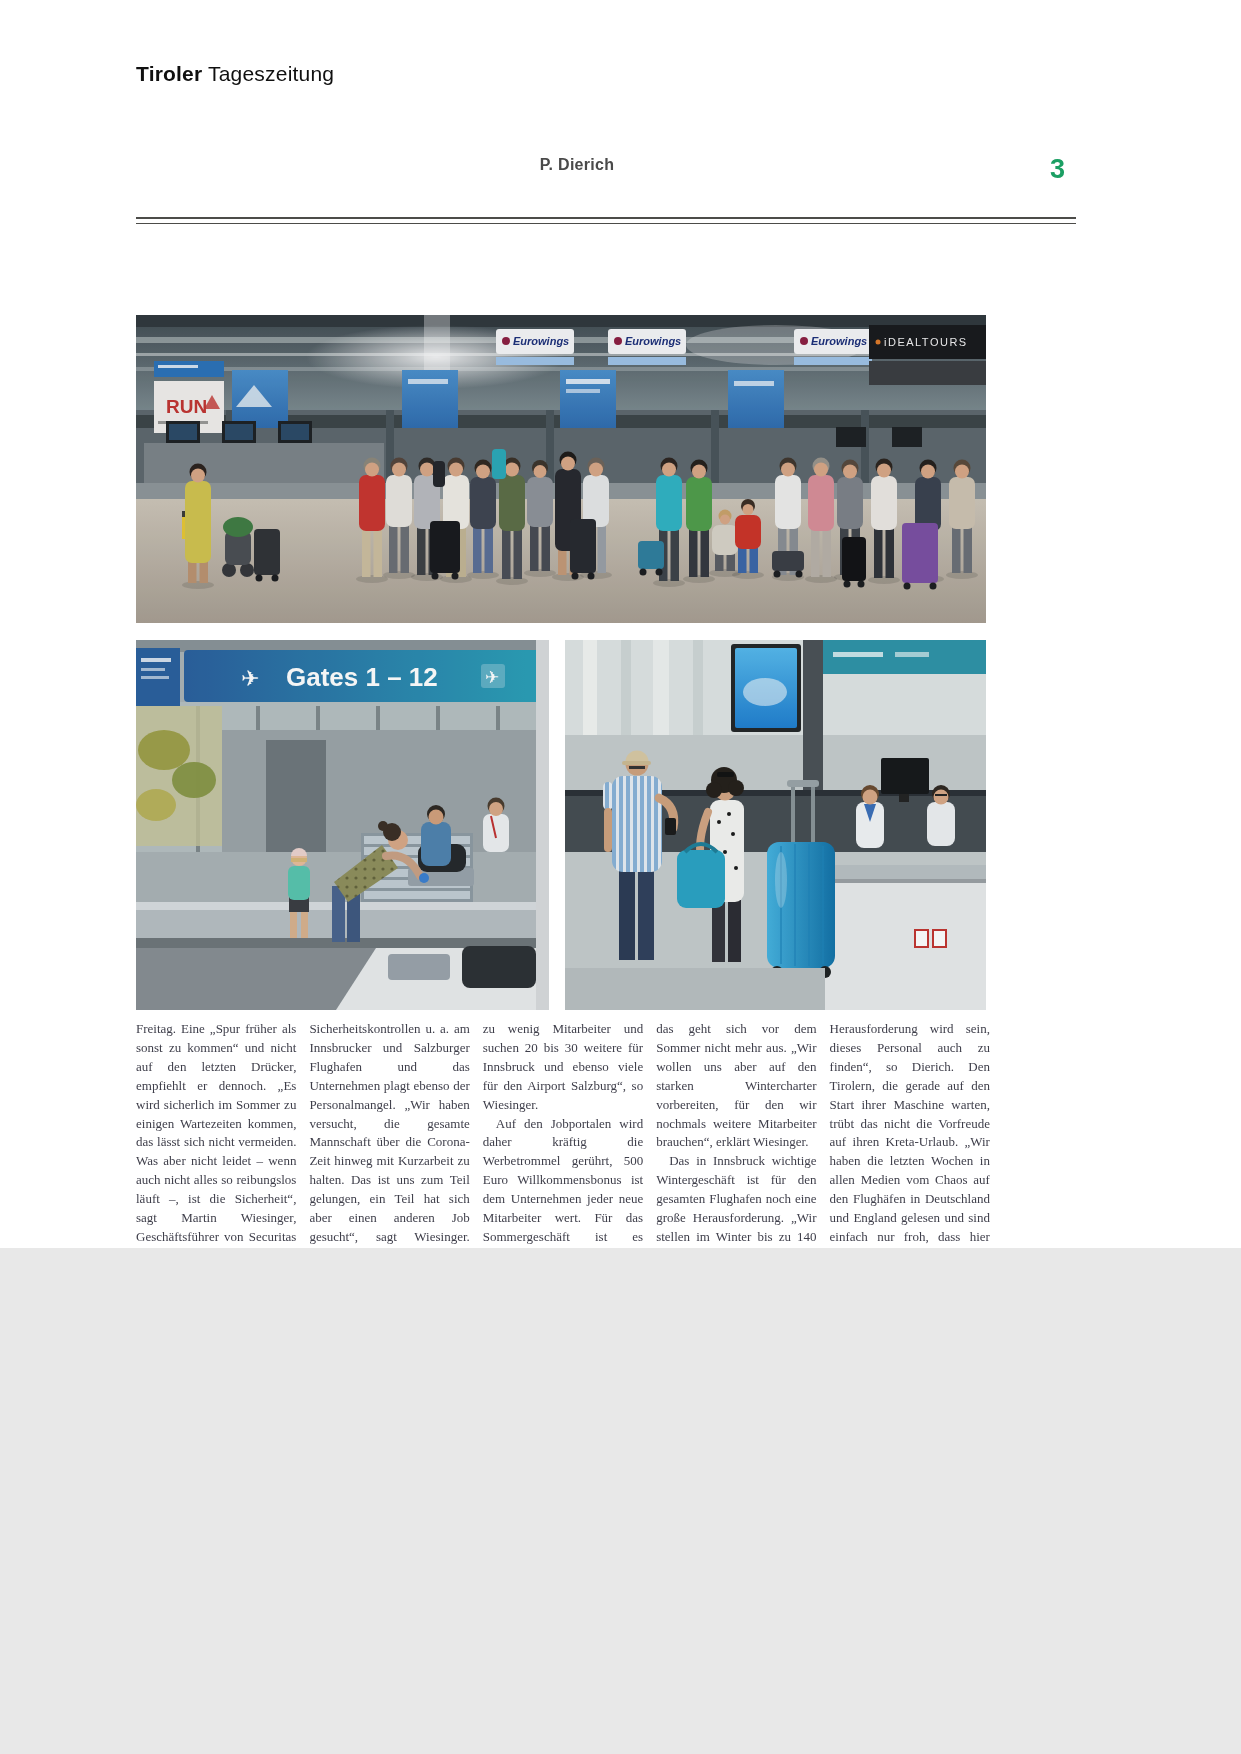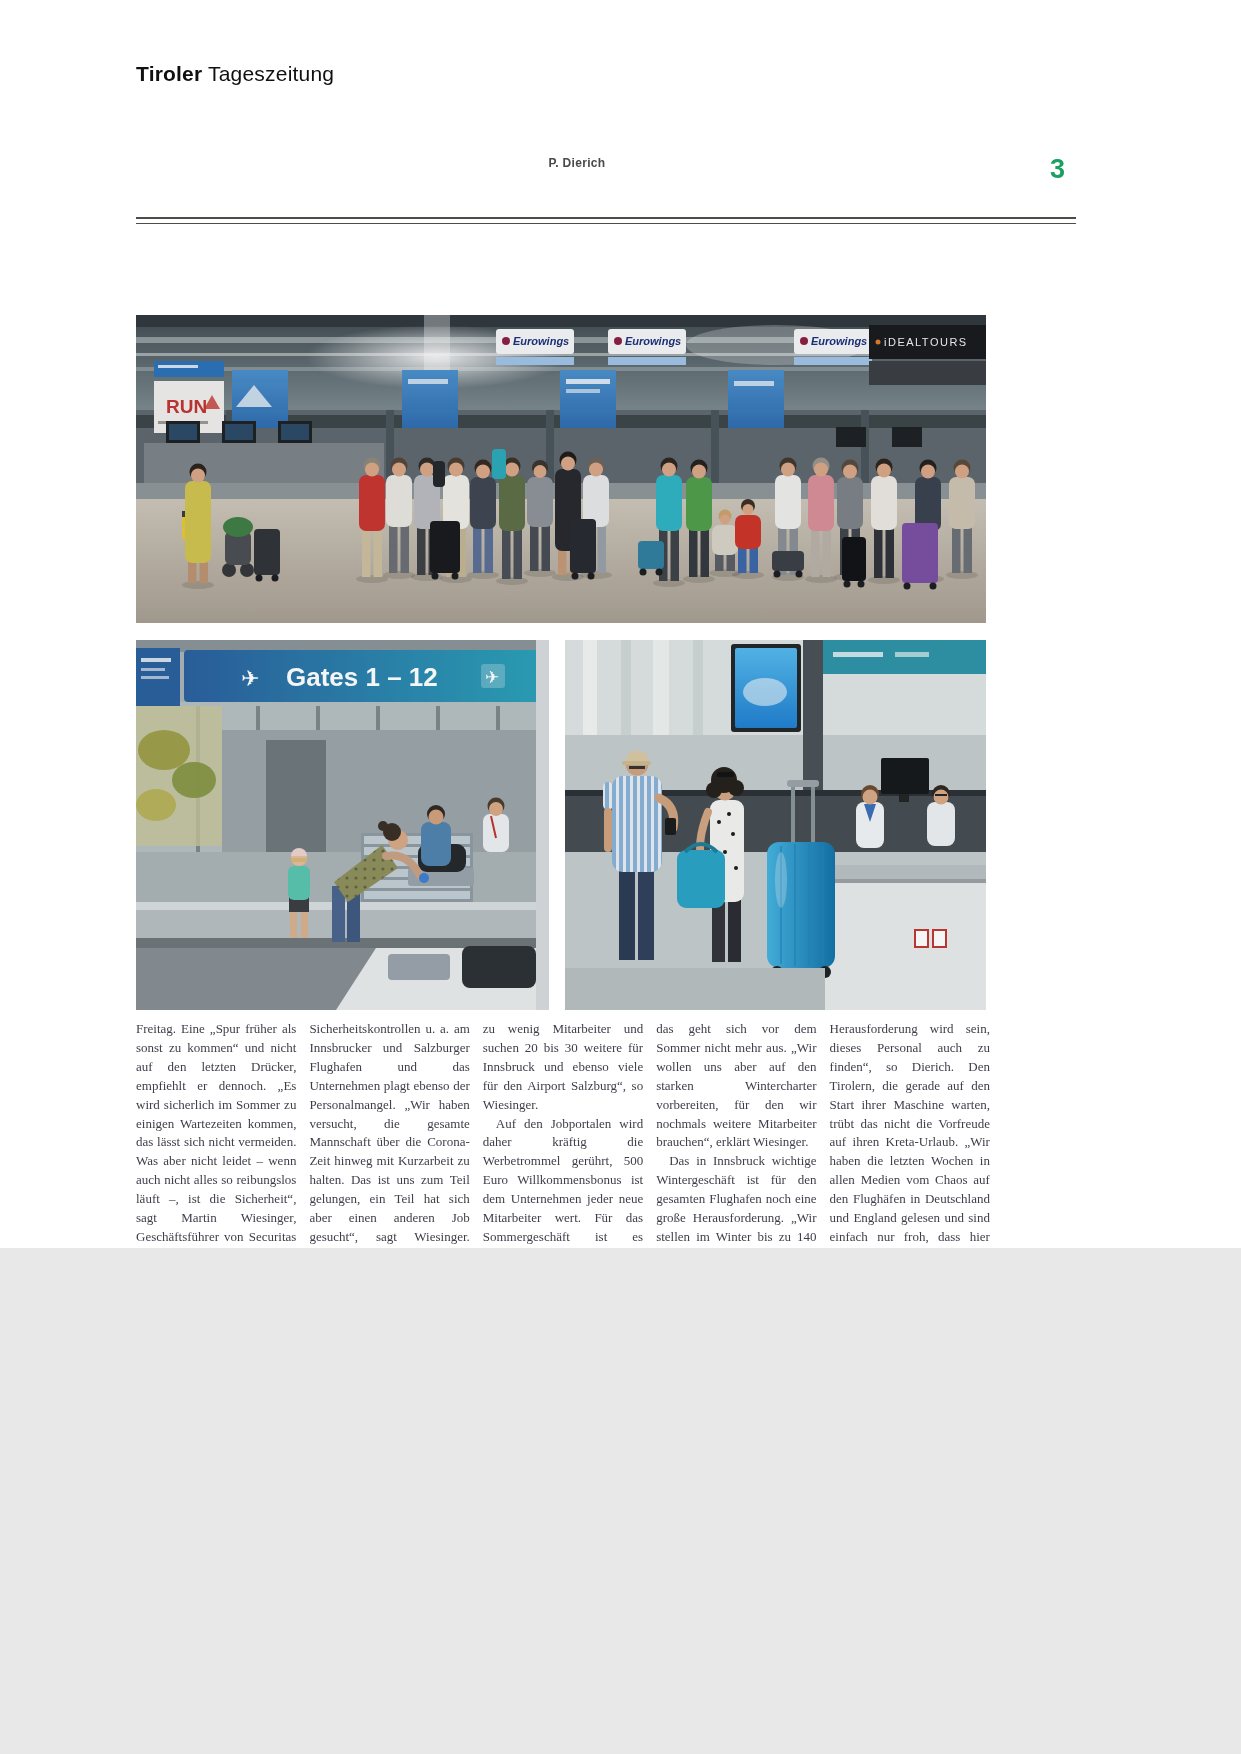--- a/index.html
+++ b/index.html
@@ -3,21 +3,21 @@
 <meta charset="utf-8">
 <style>
   html,body{margin:0;padding:0;background:#e8e8e8;}
   .page{position:relative;width:1241px;height:1248px;background:#ffffff;margin:0 auto;
         font-family:"Liberation Sans",sans-serif;overflow:hidden;}
   .masthead{position:absolute;left:136px;top:62px;font-size:21px;color:#101010;letter-spacing:.2px;}
   .masthead .b{font-weight:700;}
   .quote-row{position:absolute;left:136px;top:156px;width:854px;display:flex;justify-content:center;
              align-items:baseline;gap:16px;}
   .quote{font-family:"Liberation Serif",serif;font-size:25px;color:#1c1c1c;white-space:nowrap;}
-  .quote-attrib{font-size:12px;font-weight:700;color:#4a4a4a;letter-spacing:.3px;margin-left:28px;}
+  .quote-attrib{font-size:16px;font-weight:700;color:#4a4a4a;letter-spacing:.3px;margin-left:28px;}
   .page-num{position:absolute;left:1050px;top:154px;font-size:27px;font-weight:700;color:#1b9f63;}
   .double-rule{position:absolute;left:136px;top:217px;width:940px;height:4px;
                border-top:2.5px solid #4c4c49;border-bottom:1.5px solid #4c4c49;}
   .headline{position:absolute;left:142px;top:226px;width:900px;margin:0;
             font-family:"Liberation Serif",serif;font-weight:700;font-size:60px;
             letter-spacing:-.5px;color:#161616;white-space:nowrap;}
   figure{margin:0;padding:0;position:absolute;}
   .photo-top{left:136px;top:315px;width:850px;height:308px;}
   .photo-bl{left:136px;top:640px;width:413px;height:370px;}
   .photo-br{left:565px;top:640px;width:421px;height:370px;}

